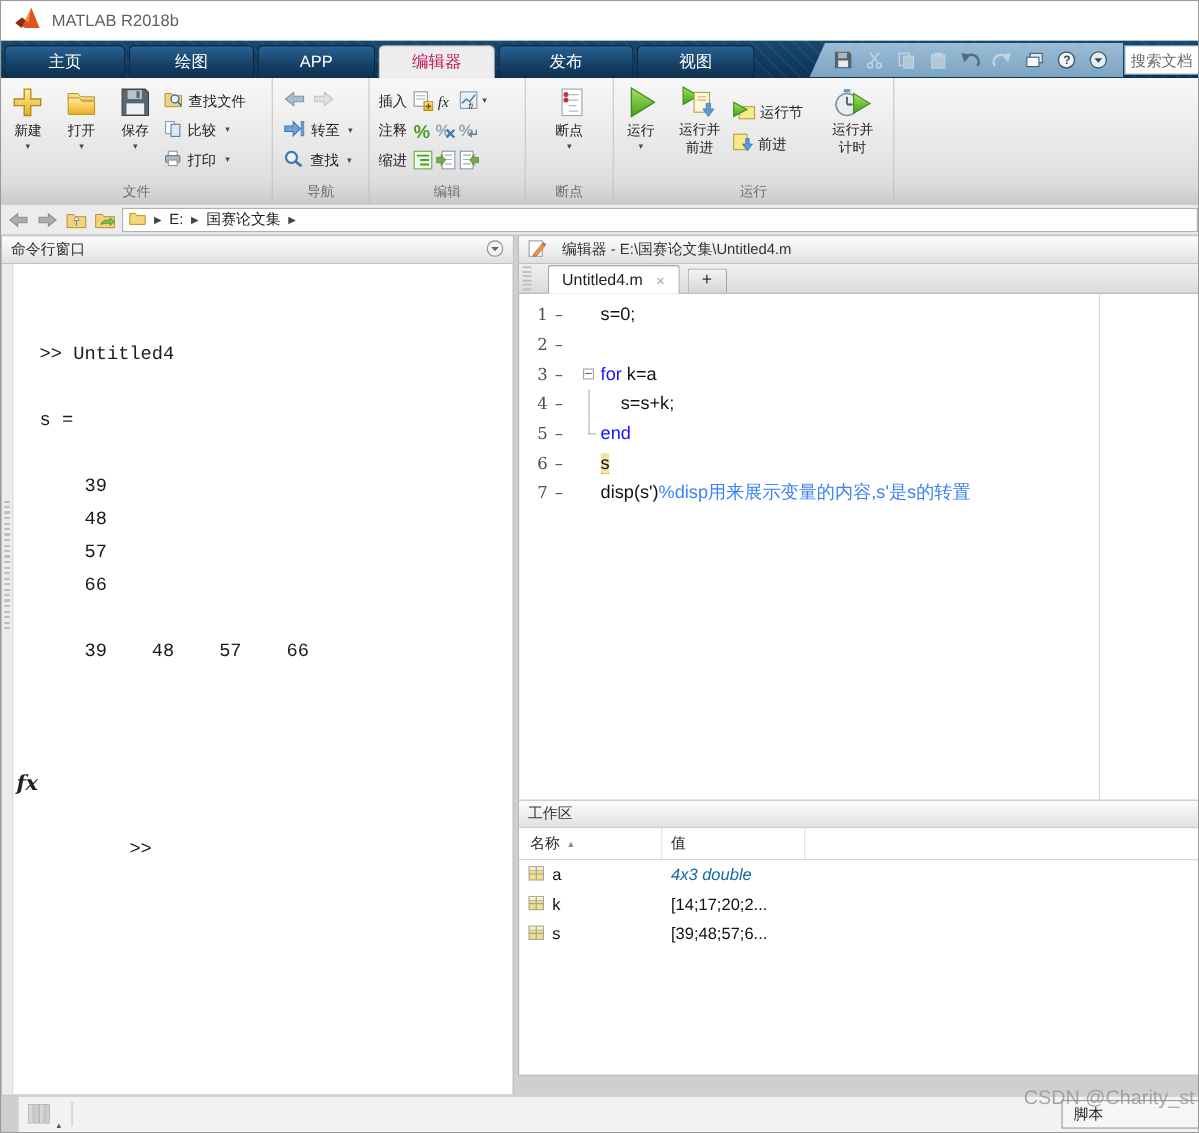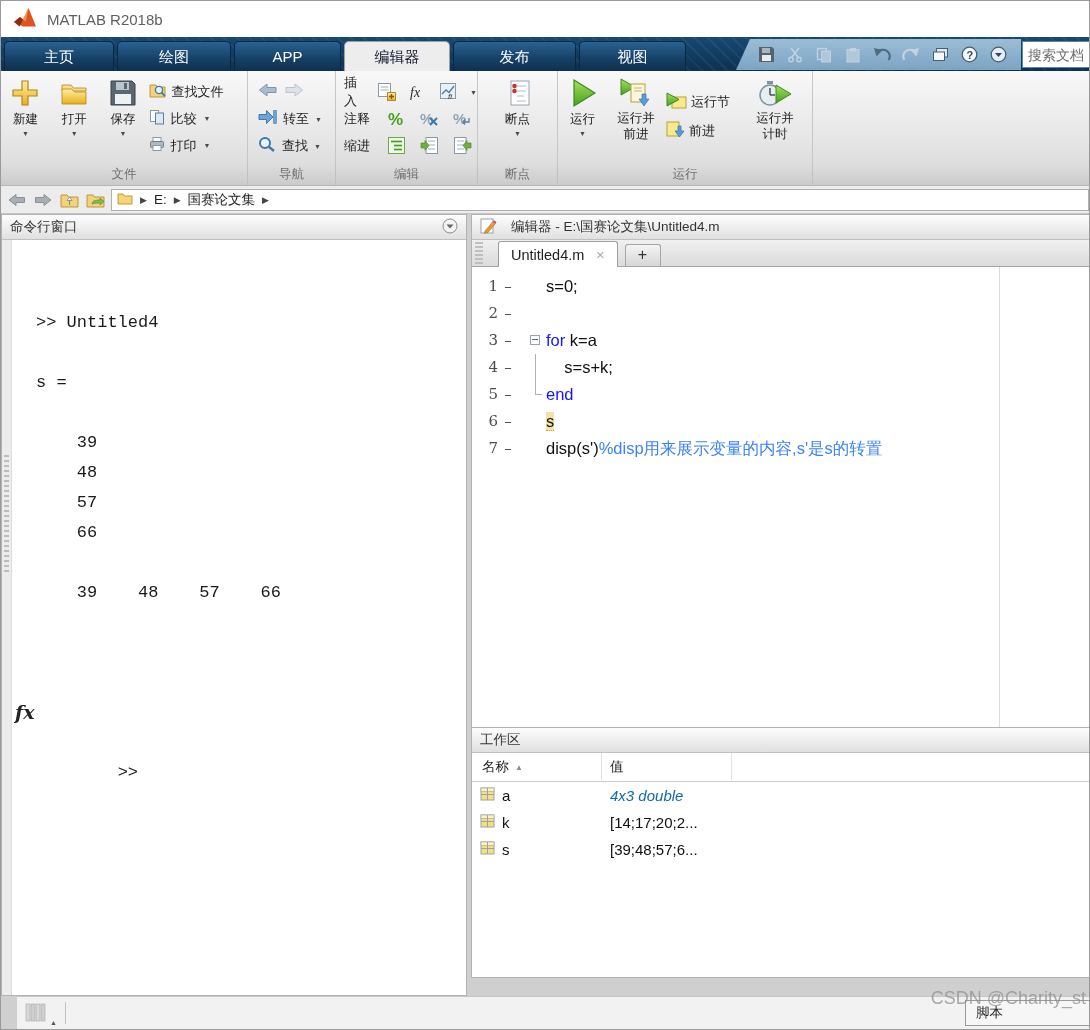--- a/index.html
+++ b/index.html
@@ -11,21 +11,21 @@
   .titlebar { position:absolute; left:0; top:0; width:1090px; height:36px; background:#fff; display:flex; align-items:center; padding-left:12px; gap:10px; }
   .titlebar .wtitle { font-size:15px; color:#5f5f5f; }
 
   
   .tabbar { position:absolute; left:0; top:36px; width:1090px; height:34px; background:linear-gradient(#17496f,#0c3153); }
   .tabbar::before { content:""; position:absolute; inset:0; background:repeating-linear-gradient(45deg, rgba(255,255,255,.05) 0 2px, transparent 2px 9px); }
   .rtabs { position:absolute; left:3px; bottom:0; display:flex; gap:3px; }
   .rtab { height:30px; line-height:30px; text-align:center; font-size:15px; color:#fff; border-radius:5px 5px 0 0; background:linear-gradient(#2a6292,#164268 55%,#102f4e); border:1px solid #0a2741; border-bottom:none; cursor:default; }
   .rtab:nth-child(1){width:110px}.rtab:nth-child(2){width:114px}.rtab:nth-child(3){width:107px}
   .rtab:nth-child(4){width:106px}.rtab:nth-child(5){width:123px}.rtab:nth-child(6){width:107px}
-  .rtab.active { background:#ededed; color:#0f172a; border-color:#9d9d9d; }
+  .rtab.active { background:#ededed; color:#be185d; border-color:#9d9d9d; }
   .qa { position:absolute; left:735px; top:2px; width:285px; height:31px; background:linear-gradient(#9cbdd6,#7ba4c4); clip-path:polygon(14px 0,100% 0,100% 100%,0 100%); display:flex; align-items:center; padding-left:20px; gap:9px; }
   .qa-btn { width:20px; height:20px; display:flex; align-items:center; justify-content:center; }
   .qa-btn.disabled { opacity:.85; }
   .searchbox { position:absolute; left:1021px; top:4px; width:69px; height:27px; background:#fff; border:1px solid #5f87a5; }
   .searchbox input { width:100%; height:100%; border:none; outline:none; font-size:14px; color:#444; padding:2px 5px; font-family:"Liberation Sans",sans-serif; background:transparent; }
   .searchbox input::placeholder { color:#6c6c6c; opacity:1; }
 
   
   .ribbon { position:absolute; left:0; top:70px; width:1090px; height:115px; background:linear-gradient(#f8f8f8,#e6e6e6 60%,#d6d6d6); border-bottom:1px solid #b5b5b5; }
   .rib-content { display:flex; height:93px; }
@@ -37,21 +37,21 @@
 
   .big-btn { width:49px; display:flex; flex-direction:column; align-items:center; padding-top:5px; cursor:default; }
   .big-btn .ico { height:34px; display:flex; align-items:center; justify-content:center; }
   .big-btn .lbl { font-size:12.5px; color:#222; margin-top:1px; white-space:nowrap; }
   .big-btn .lbl2 { font-size:12.5px; color:#222; margin-top:1px; width:3.1em; text-align:center; line-height:1.25; }
   .drop { font-size:7px; color:#4a4a4a; margin-top:2px; }
   .small-col { width:100px; padding-top:7px; }
   .small-btn { display:flex; align-items:center; gap:5px; height:27px; font-size:13px; color:#222; padding-left:2px; cursor:default; }
   .small-btn .drop { margin:0 0 0 2px; }
   .edit-col { padding:7px 0 0 8px; width:100%; }
-  .edit-row { display:flex; align-items:center; gap:12px; height:27px; font-size:13px; color:#222; }
+  .edit-row { display:flex; align-items:center; gap:0; height:27px; font-size:13px; color:#222; }
   .edit-row .rowlbl { width:30px; }
   .mini { width:21px; height:20px; display:flex; align-items:center; justify-content:center; cursor:default; }
   .nav-col { padding:7px 0 0 10px; }
   .nav-row { display:flex; align-items:center; gap:6px; height:27px; font-size:13px; color:#222; }
   .run-small-col { width:80px; padding-top:16px; }
   .run-small { display:flex; align-items:center; gap:4px; height:29px; font-size:13px; color:#222; }
 
   
   .addressbar { position:absolute; left:0; top:185px; width:1090px; height:28px; background:#ececec; border-bottom:1px solid #c4c4c4; display:flex; align-items:center; padding:0 2px 0 6px; gap:6px; }
   .addr-ic { width:20px; height:18px; display:flex; align-items:center; justify-content:center; }

